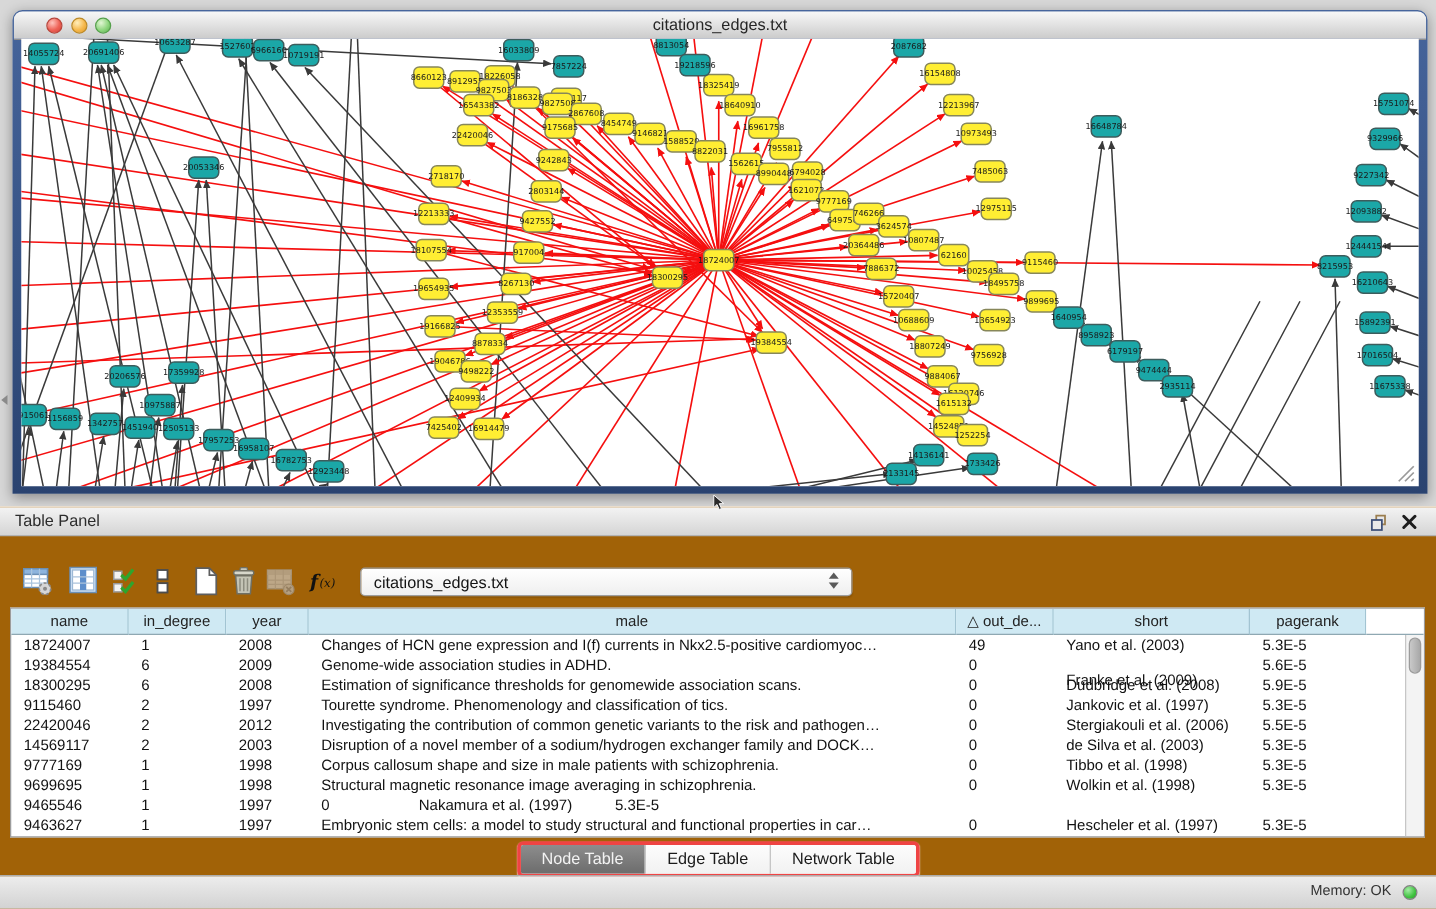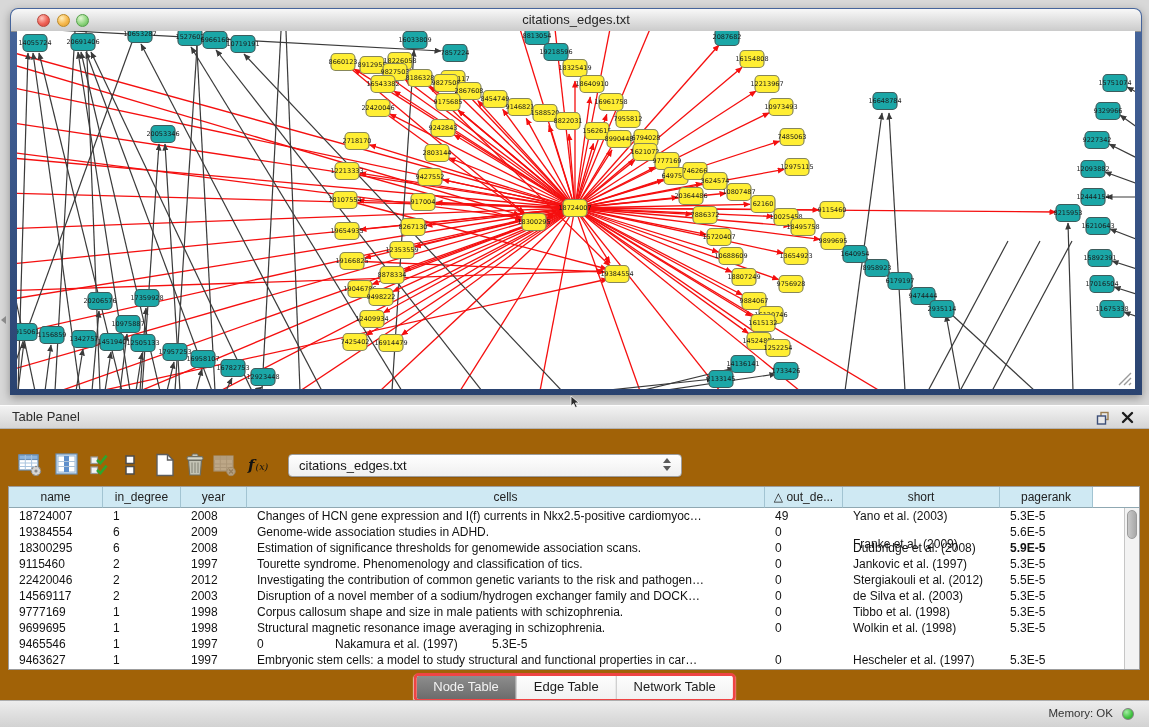--- a/index.html
+++ b/index.html
@@ -836,21 +836,21 @@
       <div class="up"></div>
         <div class="dn"></div>
     </div>
   </div>
 
   <div class="tablebox">
     <div class="thead" id="thead">
         <div class="th" style="width: 94px;">name</div>
         <div class="th" style="width: 78px;">in_degree</div>
         <div class="th" style="width: 66px;">year</div>
-        <div class="th" style="width: 518px;">cells</div>
+        <div class="th" style="width: 518px;">male</div>
         <div class="th" style="width: 78px;">△ out_de...</div>
         <div class="th" style="width: 157px;">short</div>
         <div class="th" style="width: 93px;">pagerank</div>
         <div class="th filler"></div>
       </div>
     <div class="rows" id="tbody">
         <div class="tr">
           <div class="td" style="width: 94px;">18724007</div>
           <div class="td" style="width: 78px;">1</div>
           <div class="td" style="width: 66px;">2008</div>
@@ -868,38 +868,38 @@
           <div class="td" style="width: 157px; margin-top: 12px;">Franke et al. (2009)</div>
           <div class="td" style="width: 93px;">5.6E-5</div>
         </div>
         <div class="tr">
           <div class="td" style="width: 94px;">18300295</div>
           <div class="td" style="width: 78px;">6</div>
           <div class="td" style="width: 66px;">2008</div>
           <div class="td" style="width: 518px;">Estimation of significance thresholds for genomewide association scans.</div>
           <div class="td" style="width: 78px;">0</div>
           <div class="td" style="width: 157px;">Dudbridge et al. (2008)</div>
-          <div class="td" style="width: 93px; font-weight: bold;">5.9E-5</div>
+          <div class="td" style="width: 93px;">5.9E-5</div>
         </div>
         <div class="tr">
           <div class="td" style="width: 94px;">9115460</div>
           <div class="td" style="width: 78px;">2</div>
           <div class="td" style="width: 66px;">1997</div>
           <div class="td" style="width: 518px;">Tourette syndrome. Phenomenology and classification of tics.</div>
           <div class="td" style="width: 78px;">0</div>
           <div class="td" style="width: 157px;">Jankovic et al. (1997)</div>
           <div class="td" style="width: 93px;">5.3E-5</div>
         </div>
         <div class="tr">
           <div class="td" style="width: 94px;">22420046</div>
           <div class="td" style="width: 78px;">2</div>
           <div class="td" style="width: 66px;">2012</div>
           <div class="td" style="width: 518px;">Investigating the contribution of common genetic variants to the risk and pathogen…</div>
           <div class="td" style="width: 78px;">0</div>
-          <div class="td" style="width: 157px;">Stergiakouli et al. (2012)</div>
+          <div class="td" style="width: 157px;">Stergiakouli et al. (2006)</div>
           <div class="td" style="width: 93px;">5.5E-5</div>
         </div>
         <div class="tr">
           <div class="td" style="width: 94px;">14569117</div>
           <div class="td" style="width: 78px;">2</div>
           <div class="td" style="width: 66px;">2003</div>
           <div class="td" style="width: 518px;">Disruption of a novel member of a sodium/hydrogen exchanger family and DOCK…</div>
           <div class="td" style="width: 78px;">0</div>
           <div class="td" style="width: 157px;">de Silva et al. (2003)</div>
           <div class="td" style="width: 93px;">5.3E-5</div>

